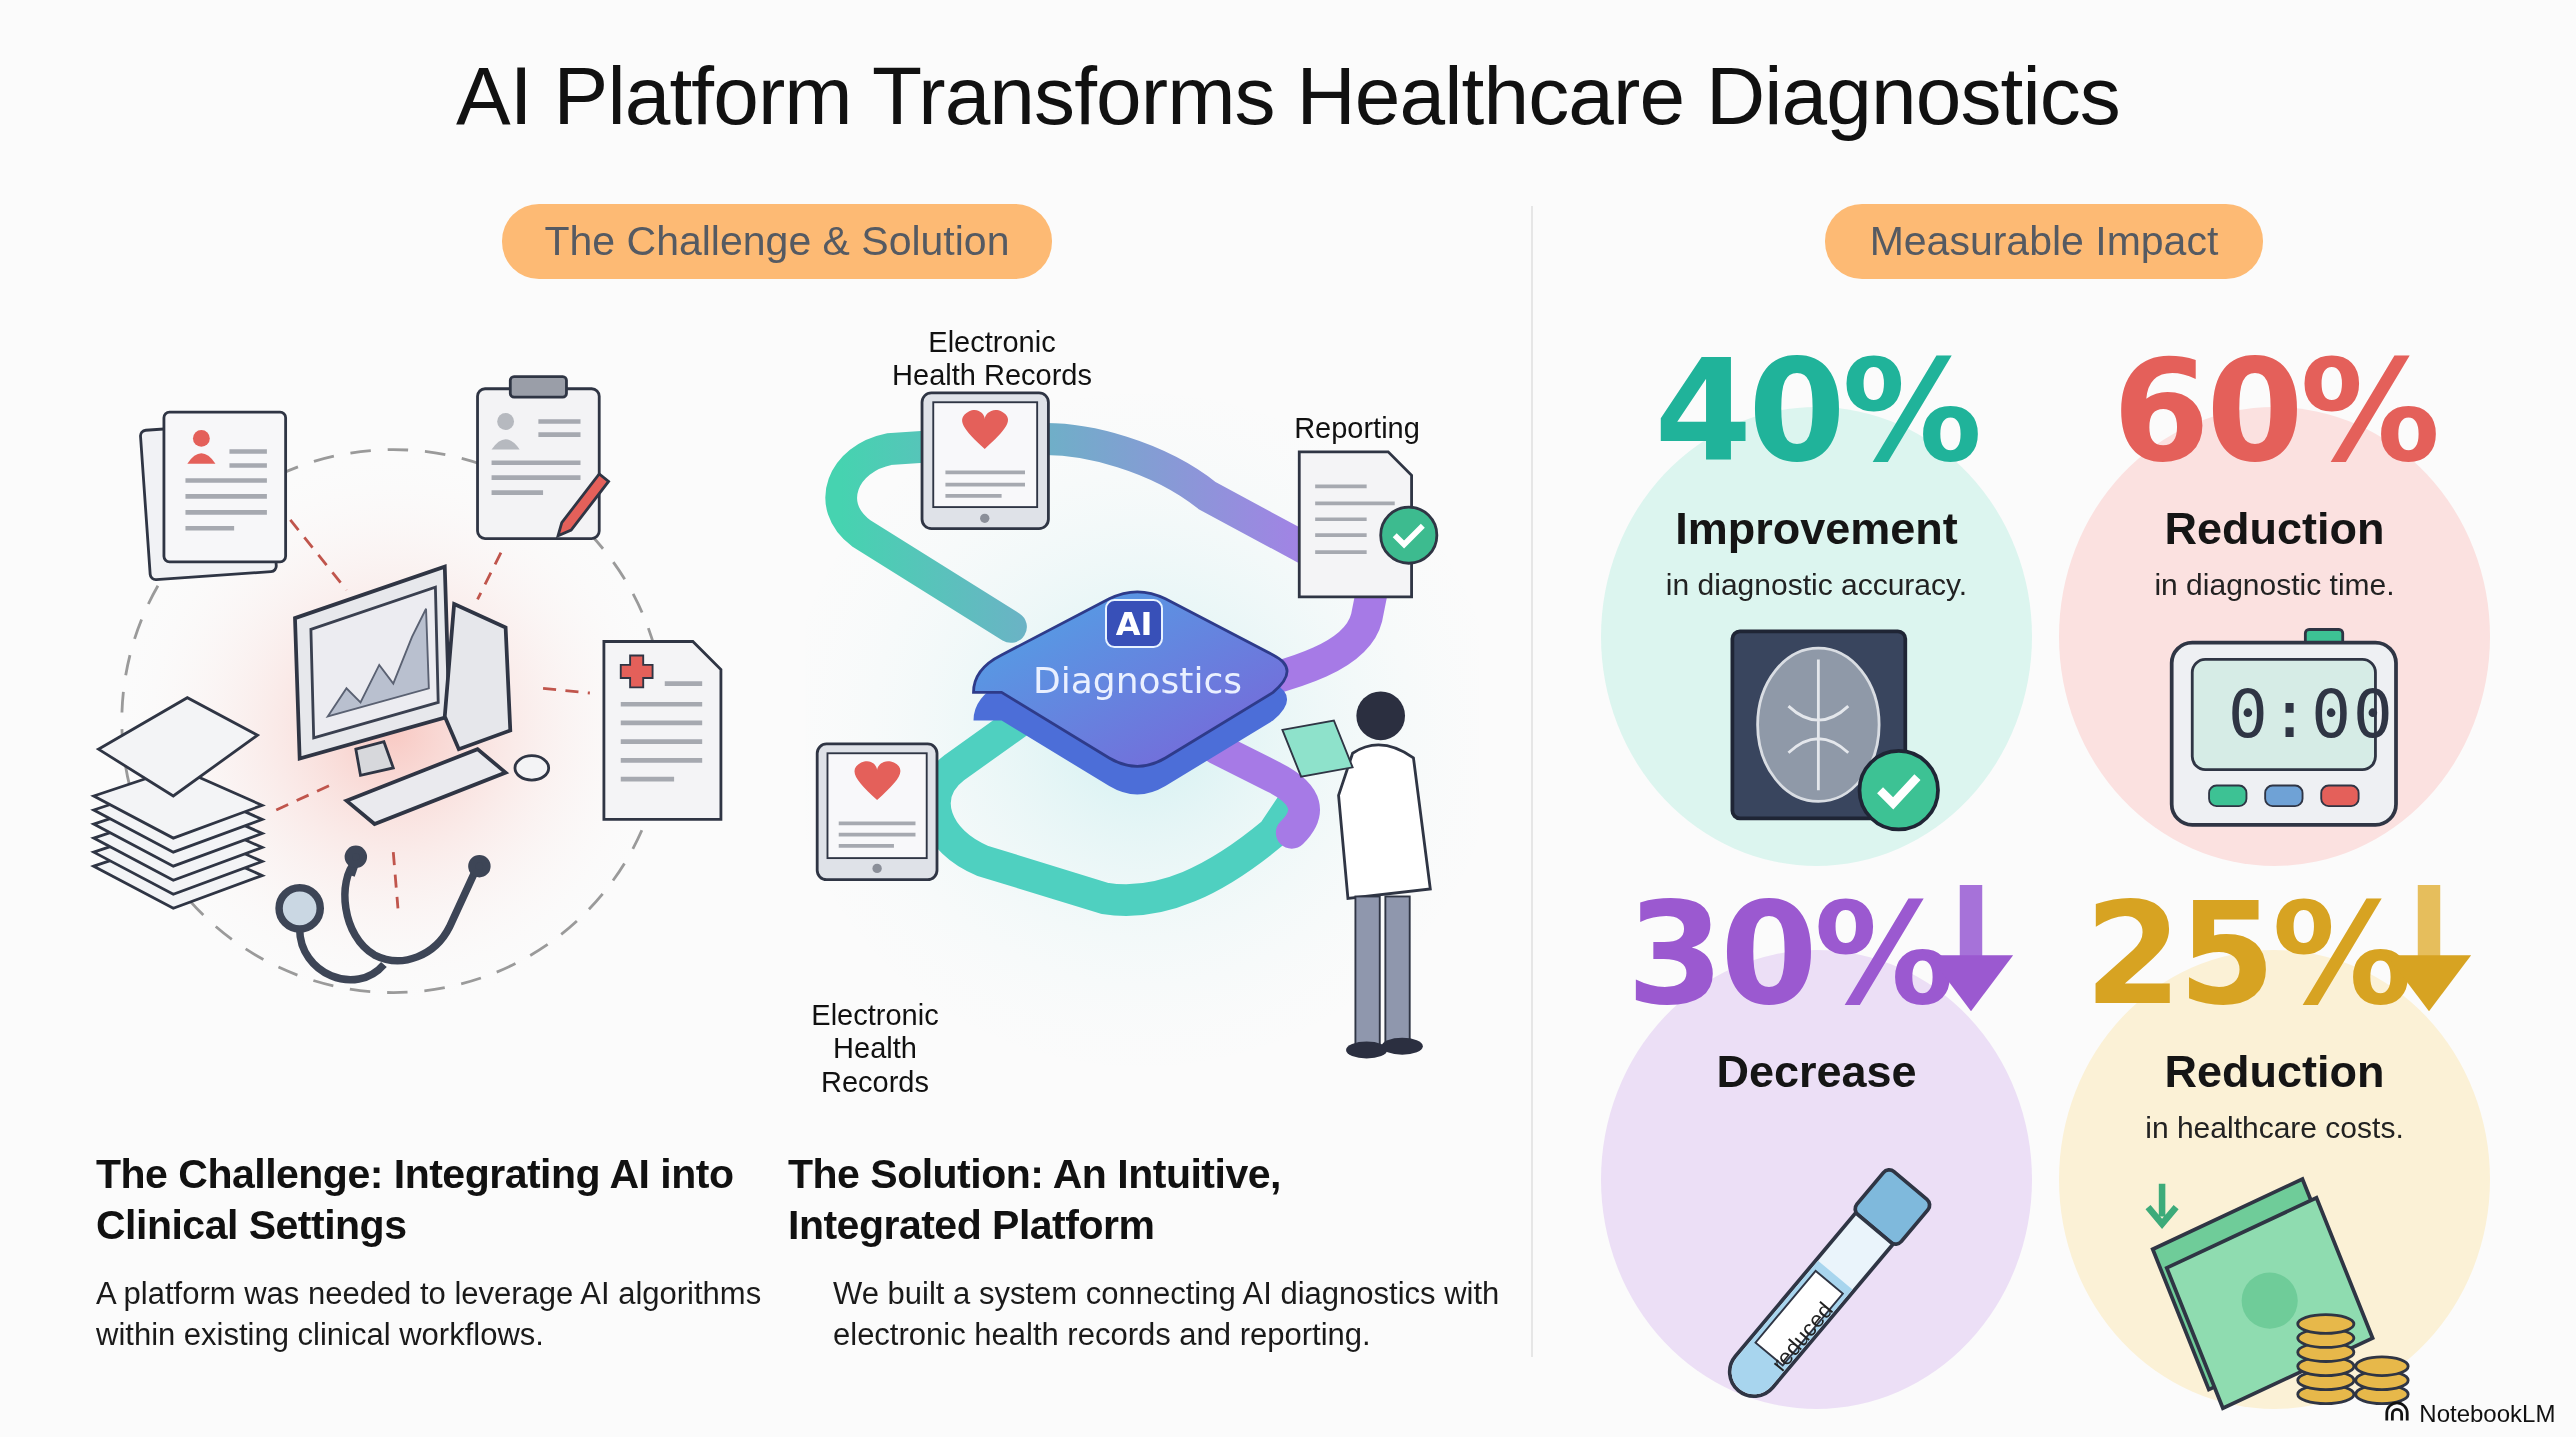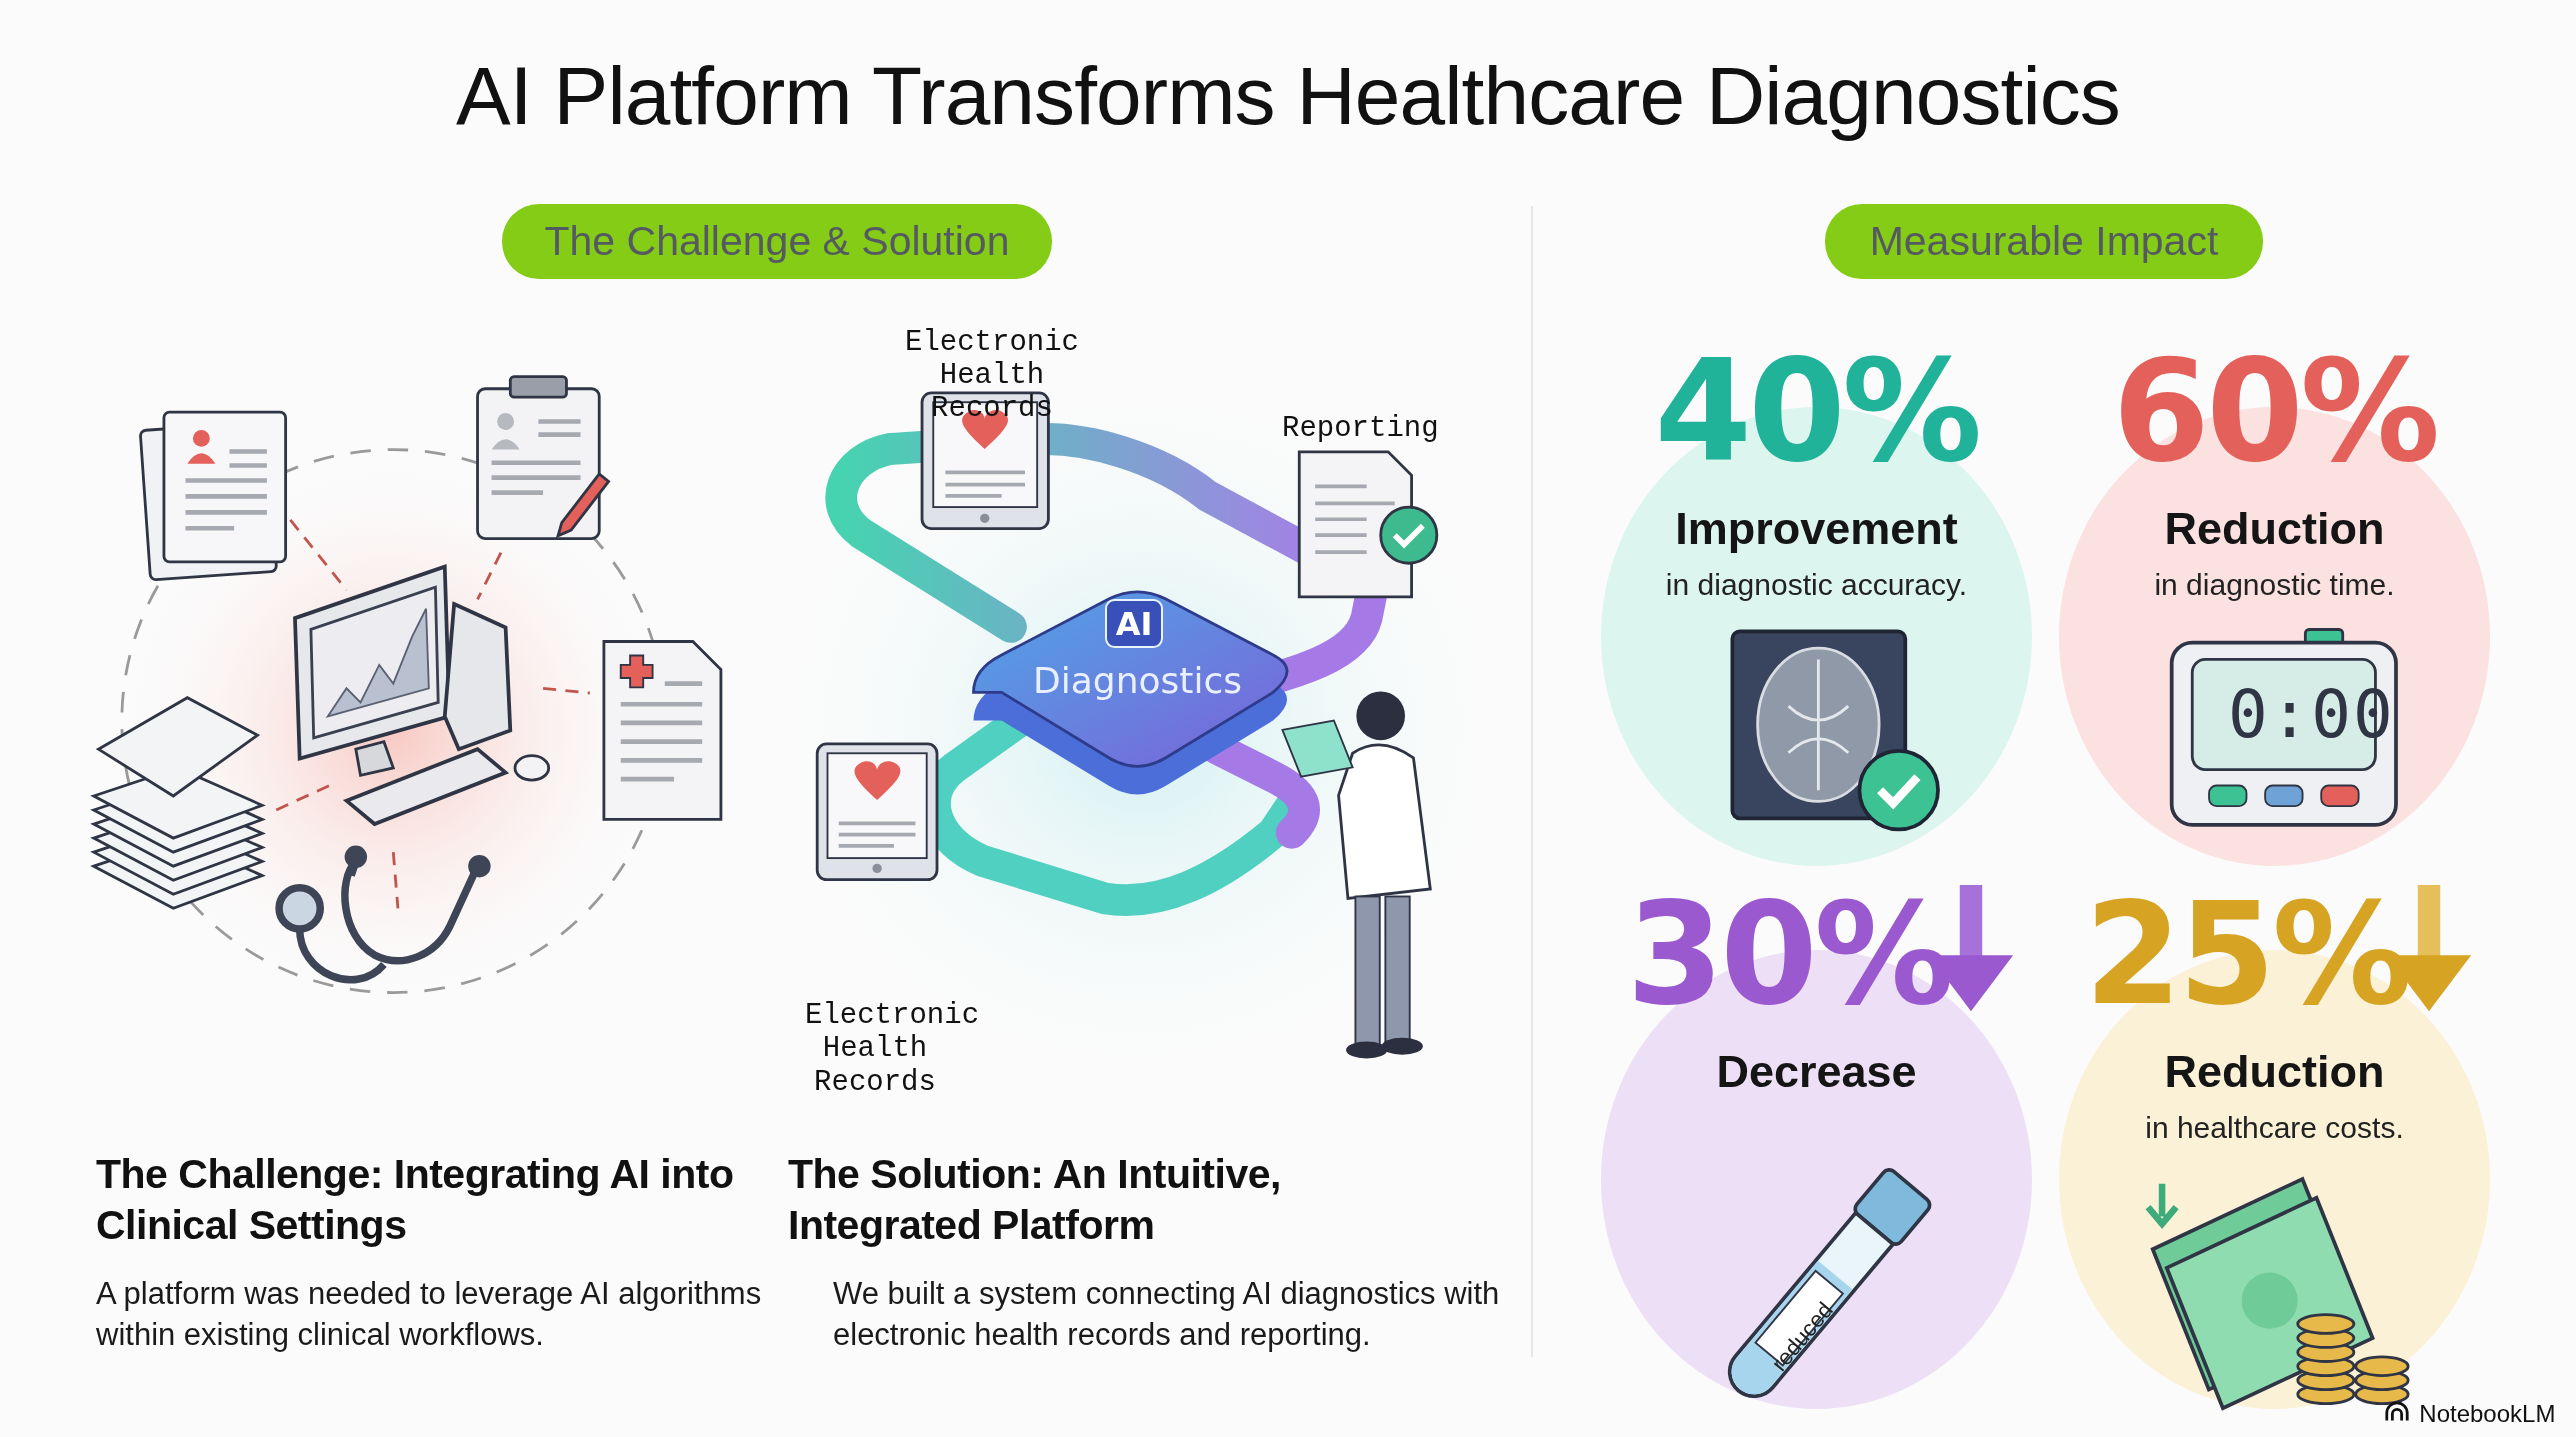--- a/index.html
+++ b/index.html
@@ -1,31 +1,31 @@
 <!DOCTYPE html>
 <html style="font-size:15px"><head>
 <meta charset="utf-8">
 <style>
   * { box-sizing: border-box; margin: 0; padding: 0; }
   html, body { width: 2576px; height: 1438px; overflow: hidden; background: #fbfbfb; }
   body { position: relative; font-family: "Liberation Sans", "DejaVu Sans", sans-serif; color: #111; }
 
   .title { position: absolute; left: 0; right: 0; top: 49px; text-align: center; font-size: 82px; font-weight: 400; letter-spacing: -0.9px; color: #111; }
 
-  .pill { position: absolute; height: 75px; border-radius: 37px; background: #84cc16; color: #555a62; font-size: 41px; display: flex; align-items: center; justify-content: center; }
+  .pill { position: absolute; height: 75px; border-radius: 37px; background: #fdba74; color: #555a62; font-size: 41px; display: flex; align-items: center; justify-content: center; }
   .pill-left { left: 502px; top: 204px; width: 550px; }
   .pill-right { left: 1825px; top: 204px; width: 438px; }
 
   .divider { position: absolute; left: 1531px; top: 206px; width: 1.9px; height: 1151px; background: #e6e6e6; }
 
   
   .challenge-art { position: absolute; left: 75px; top: 356px; width: 674px; height: 674px; }
   .solution-art { position: absolute; left: 805px; top: 318px; width: 674px; height: 805px; }
 
-  .art-label { position: absolute; font-size: 29px; color: #111; text-align: center; line-height: 1.15; font-family: Liberation Mono, monospace; }
+  .art-label { position: absolute; font-size: 29px; color: #111; text-align: center; line-height: 1.15; font-family: Liberation Sans, sans-serif; }
 
   .col-heading { position: absolute; font-size: 41px; font-weight: 700; line-height: 1.25; color: #111; letter-spacing: -0.5px; }
   .col-body { position: absolute; font-size: 31px; line-height: 1.33; color: #1a1a1a; }
   .h-left { left: 96px; top: 1149px; width: 655px; }
   .b-left { left: 96px; top: 1273px; width: 711px; }
   .h-right { left: 788px; top: 1149px; width: 655px; }
   .b-right { left: 833px; top: 1273px; width: 711px; }
 
   
   .stat { position: absolute; width: 487px; height: 524px; }

